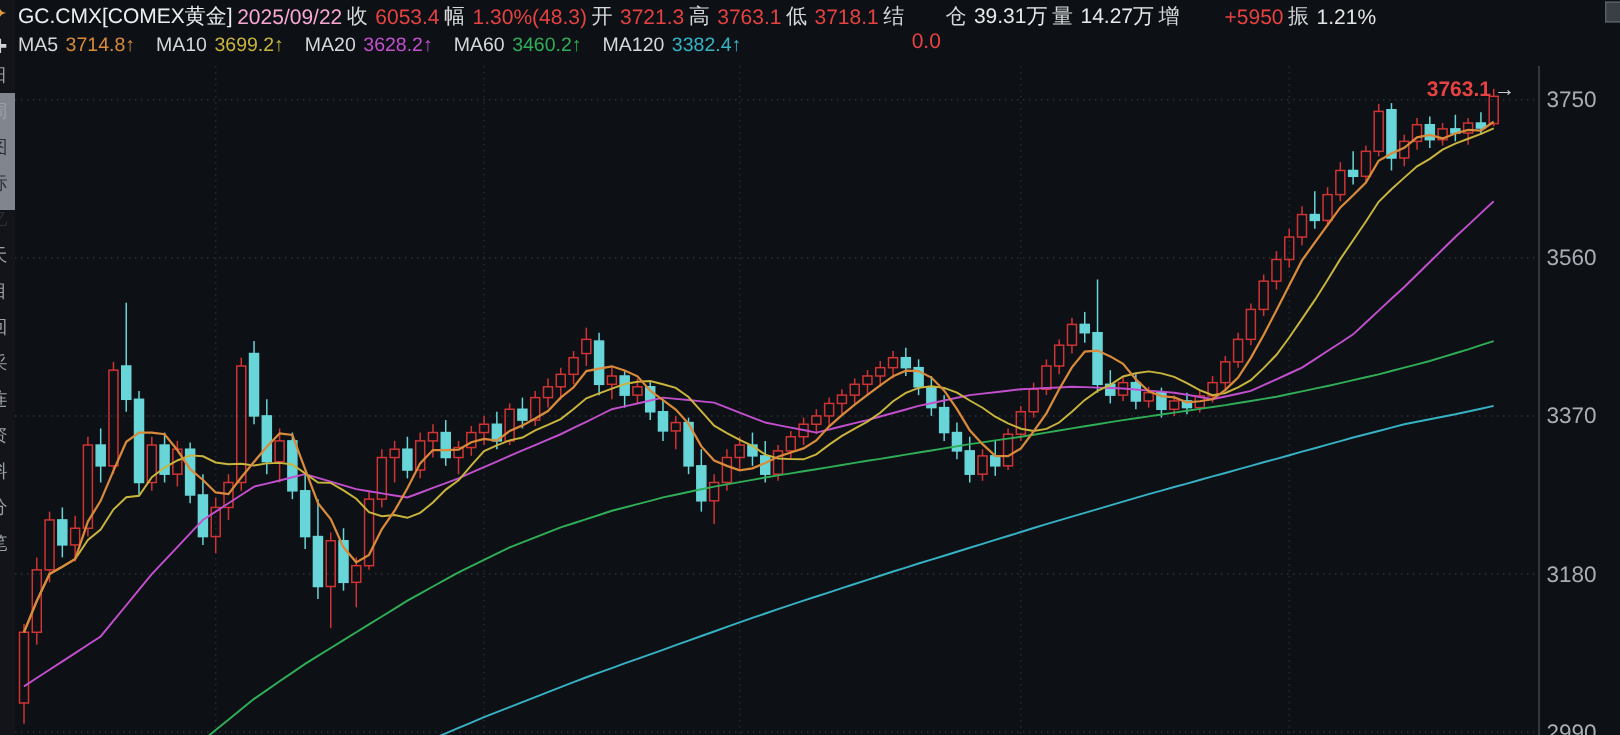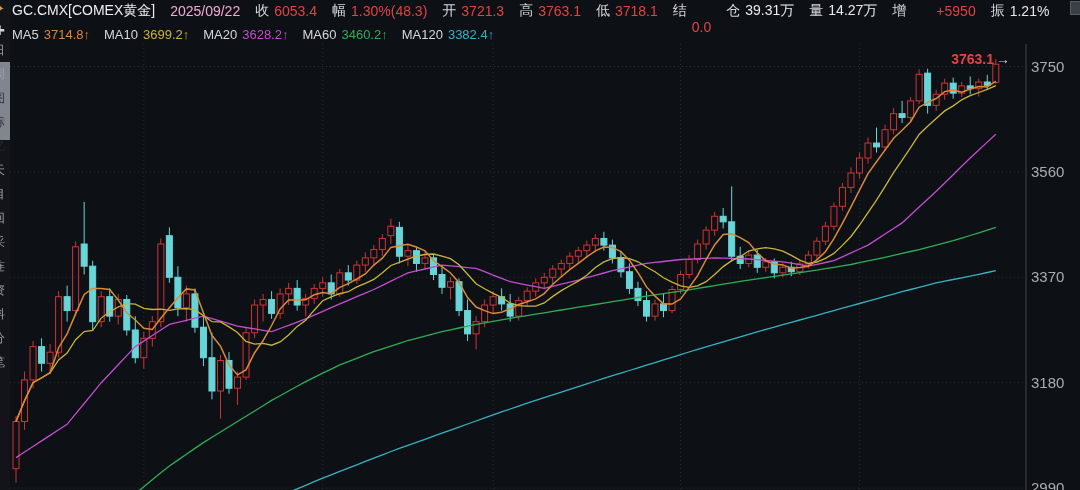--- a/index.html
+++ b/index.html
@@ -9,22 +9,22 @@
     font-family:"Liberation Sans","DejaVu Sans",sans-serif;font-size:14px;
   }
   
   .side-strip{position:absolute;left:0;top:0;width:10px;height:490px;background:#121419;overflow:hidden;z-index:5;}
   .side-sel{position:absolute;left:0;top:62px;width:10px;height:78px;background:#81868e;}
   .side-glyph{position:absolute;left:-7px;width:16px;font-size:12px;color:#9aa0a8;line-height:12px;}
   .side-glyph.on{color:#2a2d33;}
   .corner-frag-a{position:absolute;left:-6px;top:1px;color:#e09a3a;font-size:13px;}
   .corner-frag-b{position:absolute;left:-6px;top:23px;color:#cfd3d8;font-size:13px;}
   
-  .row1{position:absolute;left:12px;top:0;height:22px;right:14px;display:flex;align-items:center;gap:15px;white-space:nowrap;z-index:4;}
-  .row2{position:absolute;left:12px;top:22px;height:20px;right:16px;display:flex;align-items:flex-end;white-space:nowrap;z-index:4;font-size:13px;}
+  .row1{position:absolute;left:12px;top:0;height:22px;right:14px;display:flex;align-items:center;gap:3px;white-space:nowrap;z-index:4;}
+  .row2{position:absolute;left:12px;top:22px;height:20px;right:16px;display:flex;align-items:flex-start;white-space:nowrap;z-index:4;font-size:13px;}
   .fld{display:flex;gap:5px;align-items:center;}
   .fld .lab{color:#d6d8da;}
   .sym{color:#eceef0;}
   .dt{color:#f9a8d4;}
   .ma-items{display:flex;gap:14px;align-items:center;flex:1;}
   .ma-item{display:flex;gap:5px;align-items:center;}
   .ma-item .lab{color:#d6d8da;}
   .range-wrap{display:flex;align-items:center;gap:4px;margin-right:0;}
   .range-lbl{color:#e2e4e6;text-decoration:underline;}
   .dd-icon{color:#8d939b;font-size:11px;}

